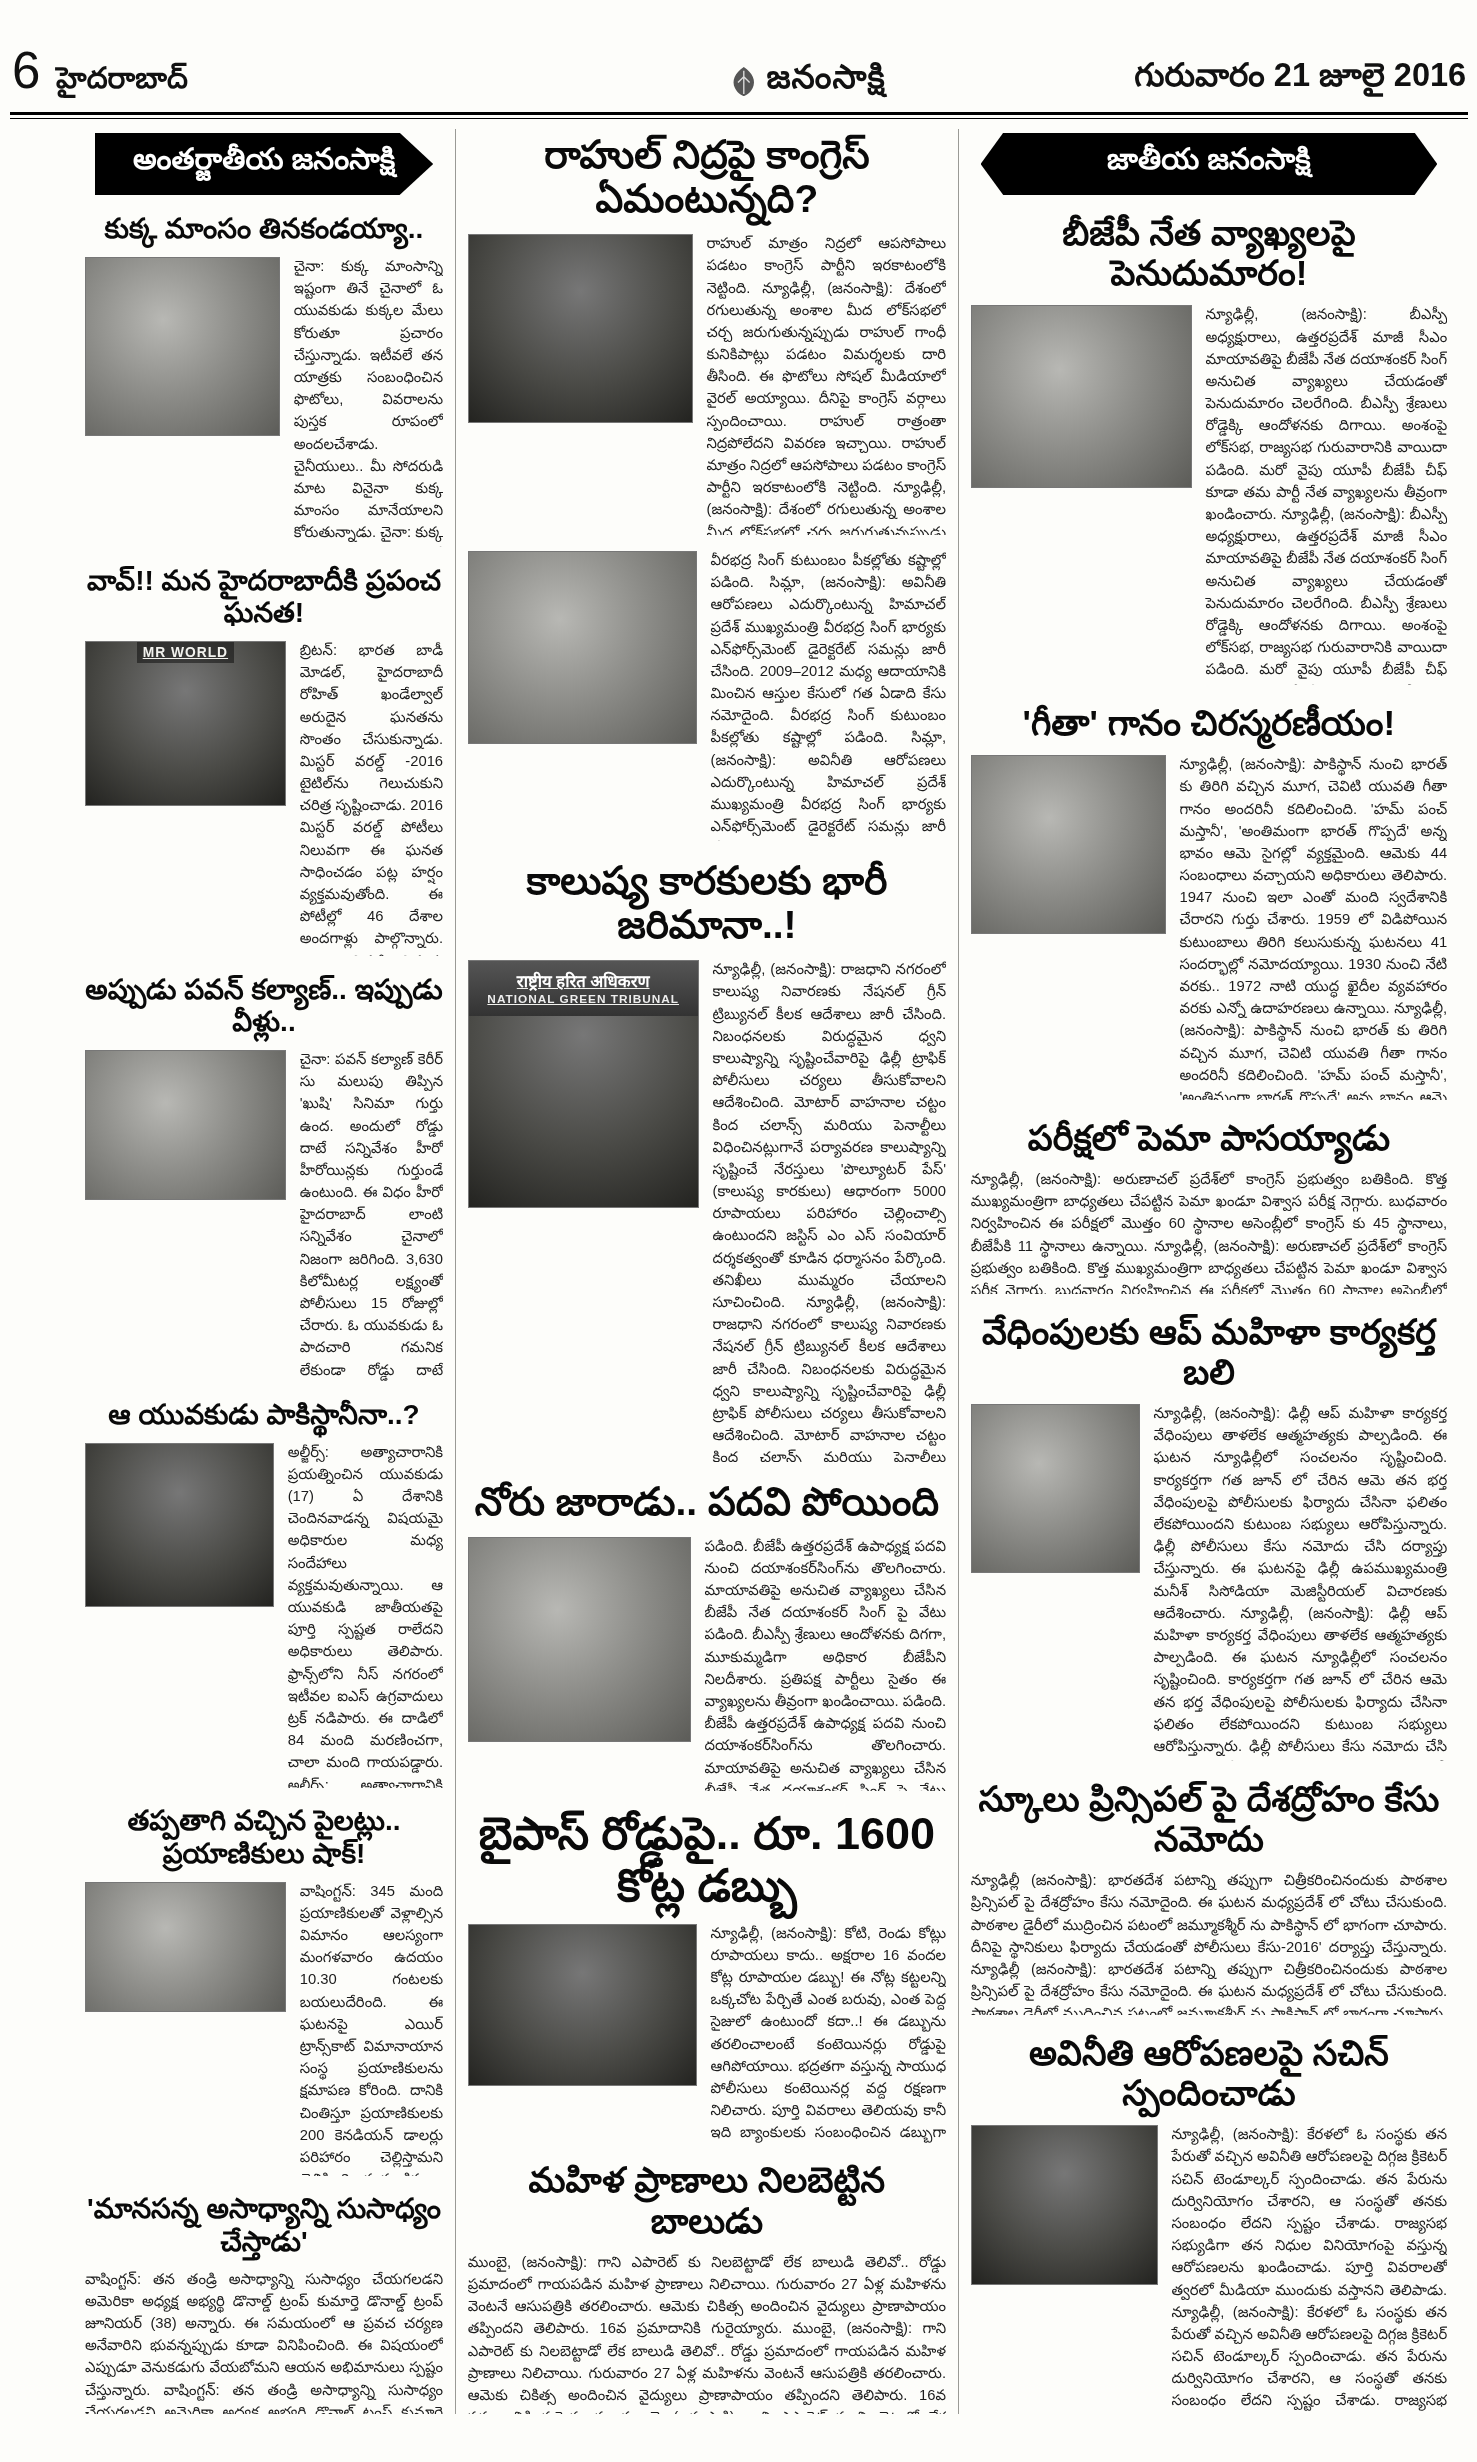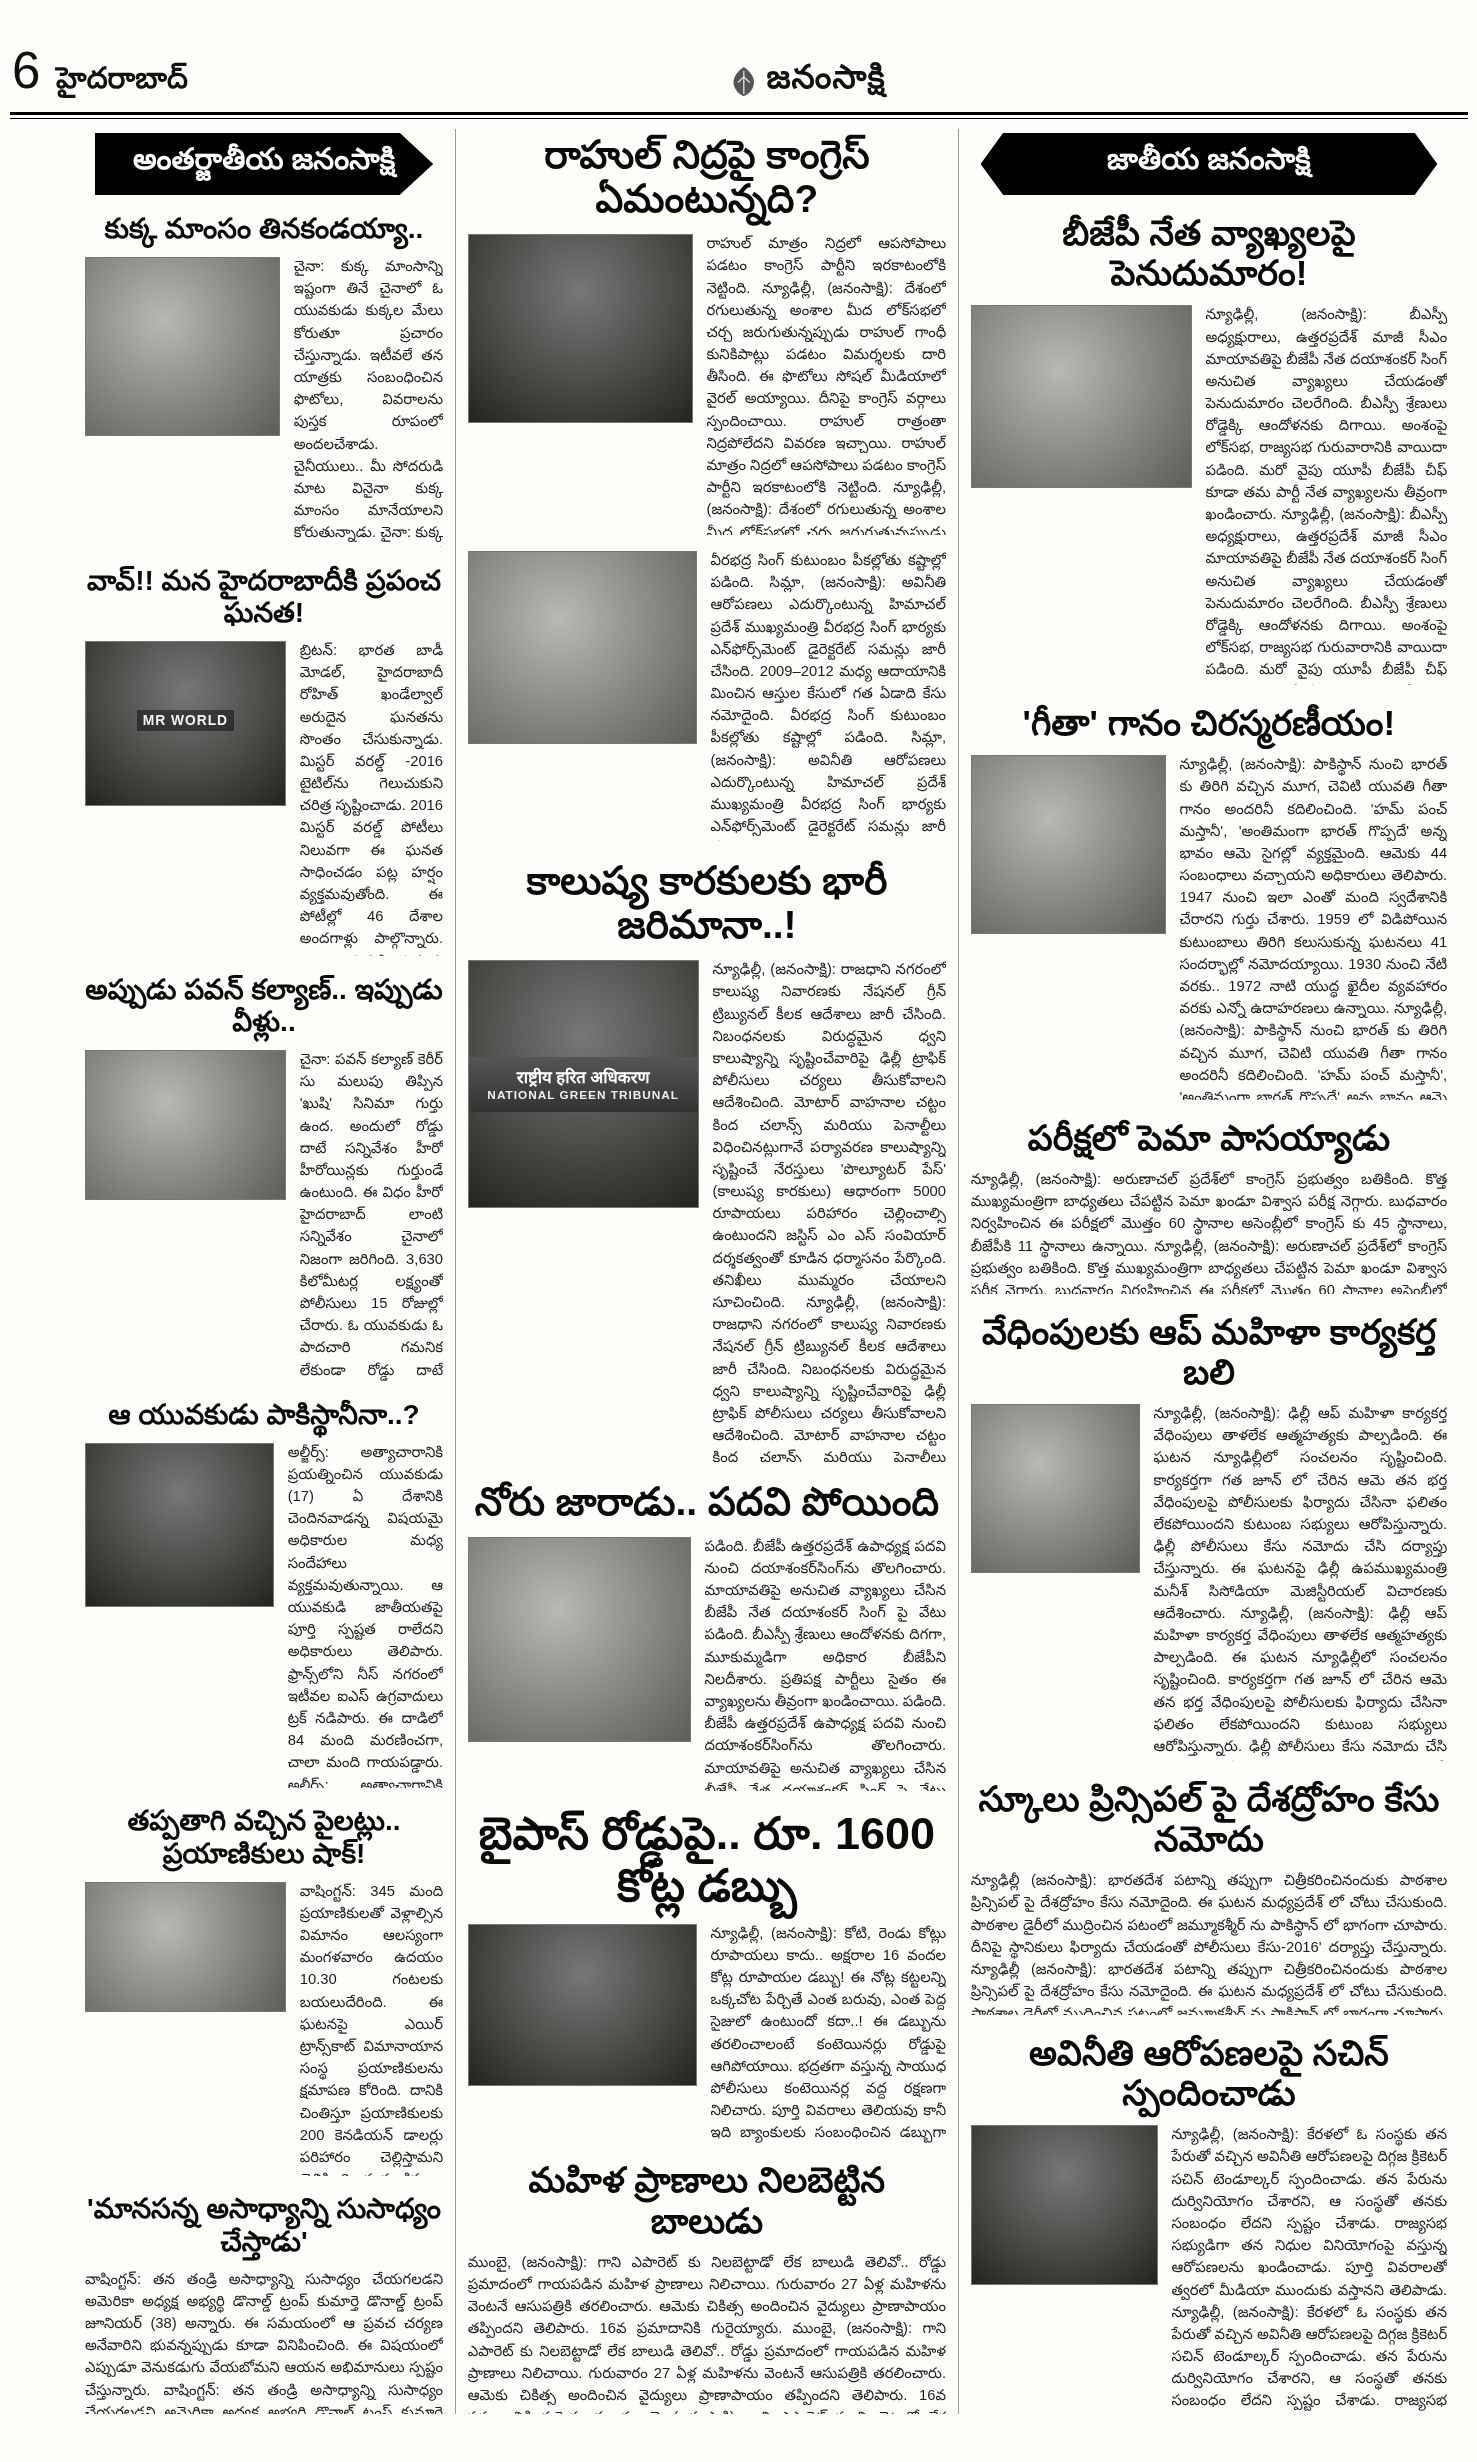--- a/index.html
+++ b/index.html
@@ -34,22 +34,22 @@
   .banner.point-lr{ clip-path:polygon(0 50%,5% 0,95% 0,100% 50%,95% 100%,5% 100%); }
   
   .story { margin-bottom:13.8px; overflow:hidden; }
   .hl { font-weight:800; text-align:center; line-height:1.15; color:#0a0a0a; margin:3.9px 0 9.9px; }
   .hl-33 { font-size:28px; }  .hl-36 { font-size:35px;text-align:center; }
   .hl-40 { font-size:39px; }  .hl-46 { font-size:45px; }
   .hl-52 { font-size:51px; letter-spacing:-1px; }
   .body { font-size:14.8px; line-height:1.5; text-align:justify; color:#1c1c1c; overflow:hidden; }
   .ph { background:radial-gradient(circle at 40% 35%, #b8b8b4 0%, #8e8e8a 45%, #5c5c58 100%);
         border:1px solid #777; float:left; margin:2px 13.8px 5.9px 0;
-        display:flex; flex-direction:column; align-items:center; justify-content:center;
-        color:#f2f2ee; font-weight:700; overflow:hidden; }
+        display:flex; flex-direction:column; align-items:center; justify-content:flex-start;
+        color:#f2f2ee; font-weight:700; overflow:hidden;text-decoration:underline; }
   .ph.dark { background:radial-gradient(circle at 50% 30%, #777 0%, #4a4a46 55%, #232320 100%); }
   .ph .tag { font-size:13.8px; letter-spacing:1px; padding:3px 5.9px; background:rgba(0,0,0,.45); margin-bottom:5.9px; text-align:center; }
   .sign { background:linear-gradient(#555,#333); width:100%; text-align:center; padding:7.9px 3.9px 9.9px; }
   .sign .hi { font-size:16.7px; color:#fff; }
   .sign .en { font-size:11.8px; color:#eee; letter-spacing:1px; }
   .clear { clear:both; }
 </style>
 </head>
 <body>
 
@@ -60,20 +60,21 @@
       <span class="pageno">6</span>
       <span class="city">హైదరాబాద్</span>
     </div>
     <div class="mast">
       <svg class="leaf" viewBox="0 0 30 34">
         <path d="M15 2 C6 8 2 16 6 24 C9 30 14 32 15 32 C16 32 21 30 24 24 C28 16 24 8 15 2 Z" fill="#555"></path>
         <path d="M15 6 L15 30 M15 12 L9 18 M15 12 L21 18" stroke="#ddd" stroke-width="1.4" fill="none"></path>
       </svg>
       <span class="mastname">జనంసాక్షి</span>
     </div>
+    <div class="dateline">గురువారం 21 జూలై 2016</div>
   </div>
 
   <div class="cols">
 
     <div class="col col-l">
       <div class="banner point-r">అంతర్జాతీయ జనంసాక్షి</div>
 
       <article class="story">
         <h2 class="hl hl-33">కుక్క మాంసం తినకండయ్యా..</h2>
         <div class="ph" style="width:195px;height:179px;"></div>

